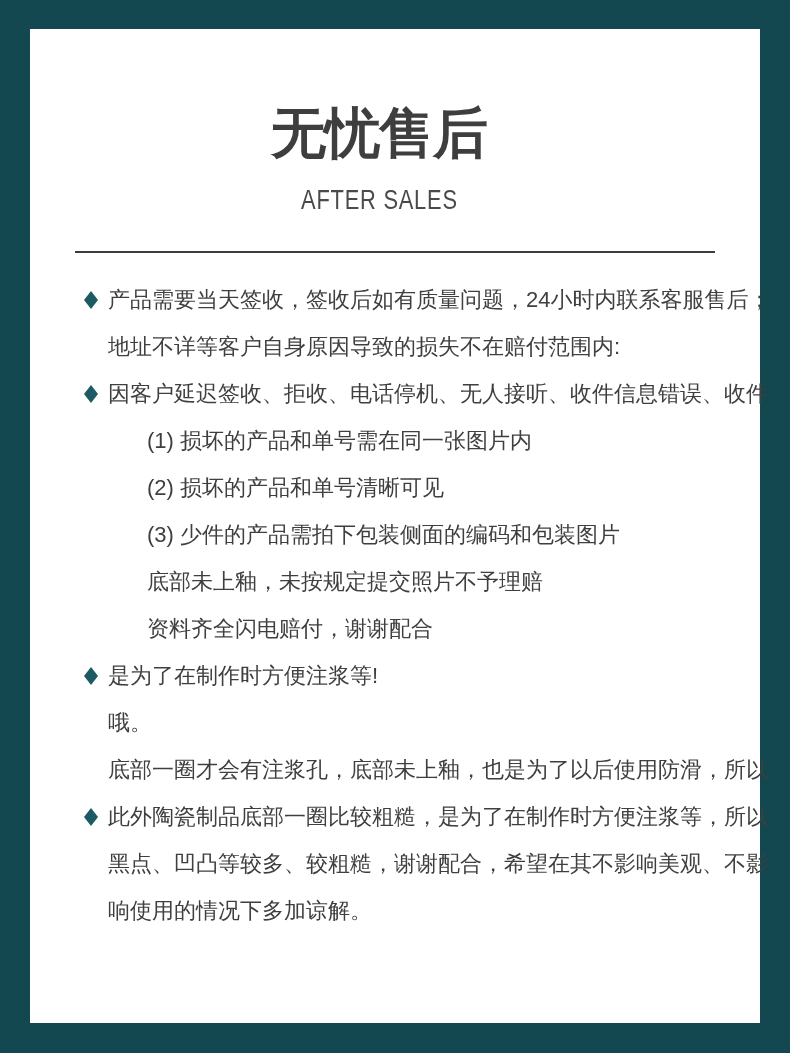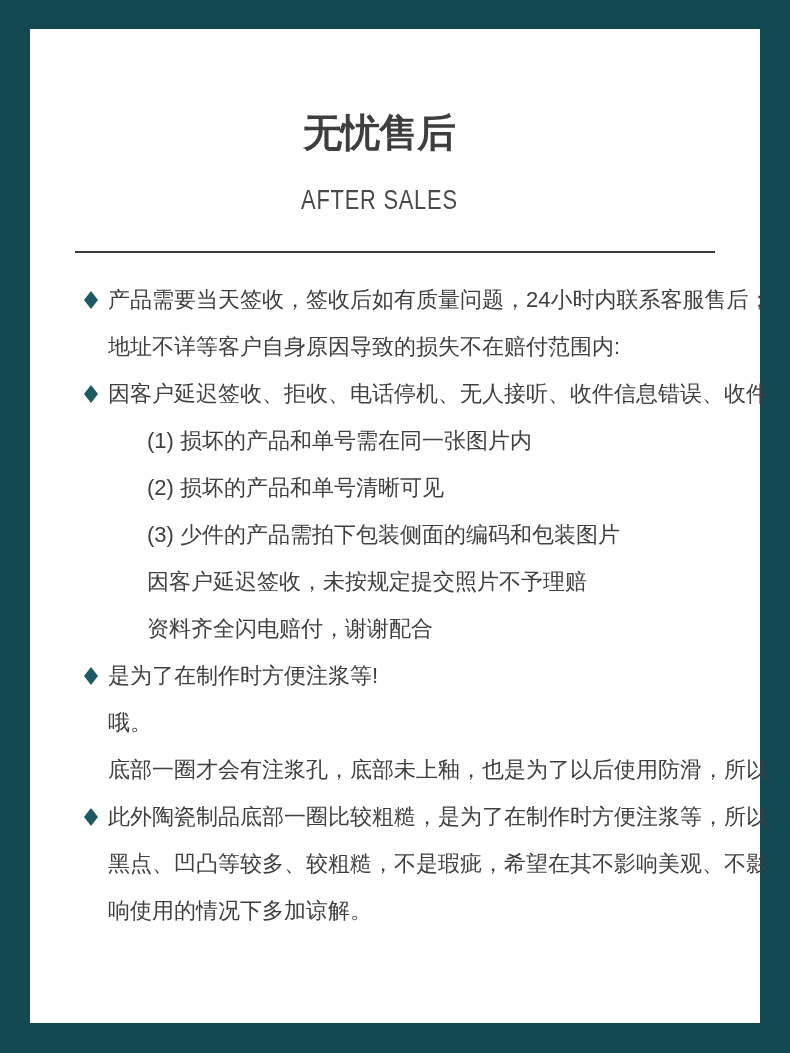--- a/index.html
+++ b/index.html
@@ -22,21 +22,21 @@
     height: 994px;
     background: var(--panel, #ffffff);
   }
   .header {
     text-align: center;
     transform: translateX(-16px);
   }
   .title {
     margin: 0;
     padding-top: 74px;
-    font-size: 39px;
+    font-size: 55px;
     line-height: 60px;
     letter-spacing: -1px;
     font-weight: 600;
     color: var(--title, #3e3e3e);
   }
   .subtitle {
     margin-top: 22px;
     line-height: 30px;
   }
   .subtitle-inner {
@@ -116,21 +116,21 @@
 
     <div class="line sub">
       <span>(2) 损坏的产品和单号清晰可见</span>
     </div>
 
     <div class="line sub">
       <span>(3) 少件的产品需拍下包装侧面的编码和包装图片</span>
     </div>
 
     <div class="line sub">
-      <span>因客户延迟签收，未按规定提交照片不予理赔</span>
+      <span>底部未上釉，未按规定提交照片不予理赔</span>
     </div>
 
     <div class="line sub">
       <span>资料齐全闪电赔付，谢谢配合</span>
     </div>
 
     <div class="line bullet">
       <span class="diamond"></span>
       <span>是为了在制作时方便注浆等!</span>
     </div>
@@ -143,21 +143,21 @@
     <div class="line cont">
       <span>底部一圈才会有注浆孔，底部未上釉，也是为了以后使用防滑，所以</span>
     </div>
 
     <div class="line bullet">
       <span class="diamond"></span>
       <span>此外陶瓷制品底部一圈比较粗糙，是为了在制作时方便注浆等，所以</span>
     </div>
 
     <div class="line cont">
-      <span>黑点、凹凸等较多、较粗糙，不是瑕疵，希望在其不影响美观、不影</span>
+      <span>黑点、凹凸等较多、较粗糙，谢谢配合，希望在其不影响美观、不影</span>
     </div>
 
     <div class="line cont">
       <span>响使用的情况下多加谅解。</span>
     </div>
 
   </div>
 </div>
 
 </body></html>

